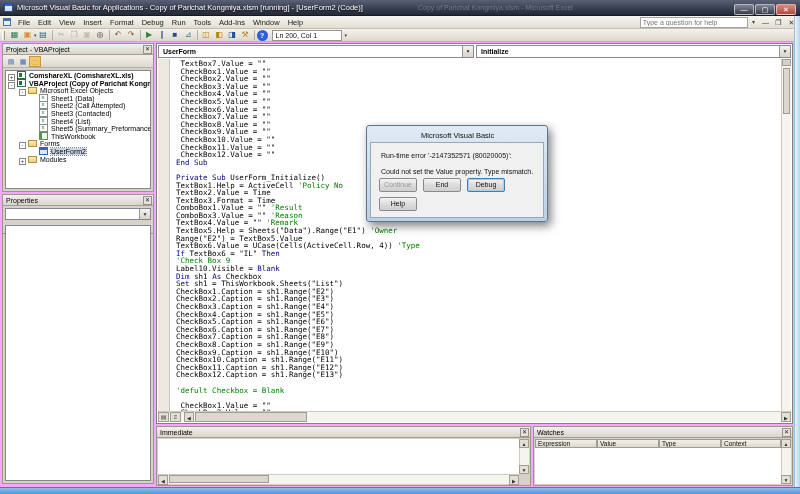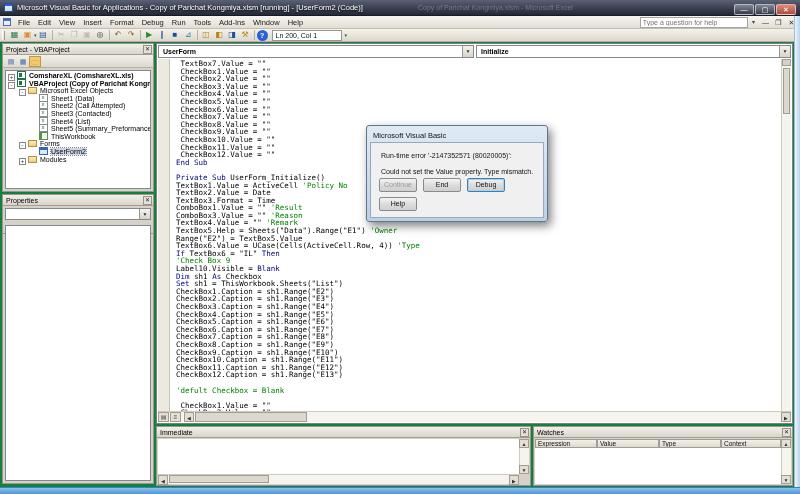--- a/index.html
+++ b/index.html
@@ -1,18 +1,18 @@
 <!DOCTYPE html>
 <html><head>
 <meta charset="utf-8">
 <style>
   * { margin:0; padding:0; box-sizing:border-box; }
   html,body { width:800px; height:494px; overflow:hidden; }
   body { font-family:"Liberation Sans","DejaVu Sans",sans-serif; background:#d6d2c9; position:relative; }
-  #screen { position:absolute; inset:0; width:800px; height:494px; background:#15803d; }
+  #screen { position:absolute; inset:0; width:800px; height:494px; background:#f0abfc; }
 
   
   #titlebar { position:absolute; left:0; top:0; width:800px; height:16px;
     background:linear-gradient(#5a6175,#3a4052 55%,#242938); border-bottom:1px solid #171b26;
     color:#fff; font-size:7.5px; line-height:16px; white-space:nowrap; }
   .app-ico { display:inline-block; width:9px; height:9px; margin:3px 4px 0 4px; vertical-align:top;
     background:linear-gradient(#f5f8ff,#c8d8f0); border:1px solid #2b4f8c; position:relative; }
   .app-ico::after { content:""; position:absolute; left:0; top:0; right:0; height:2px; background:#2b5fd9; }
   #title-text { text-shadow:0 1px 2px #000; }
   #ghost { position:absolute; left:418px; top:0; color:#cfd6e2; opacity:.35; font-size:7px; }
@@ -125,21 +125,21 @@
   #watch-cols { position:absolute; left:1px; right:11px; top:12px; height:9px; }
   .wcol { position:absolute; top:0; height:9px; background:linear-gradient(#f2f0ea,#ddd9cf);
     border:1px solid #a29d92; font-size:6.5px; line-height:8px; padding-left:2px; color:#111; white-space:nowrap; overflow:hidden; }
   #watch-body { position:absolute; left:1px; right:11px; top:21px; bottom:1px; background:#fff; }
   #watch-vscroll { position:absolute; right:1px; top:12px; bottom:1px; width:10px; background:#f6f4ef; border-left:1px solid #cfcbc1; }
 
   
   #dialog { position:absolute; left:366px; top:125px; width:182px; height:97px;
     border:1px solid #5c7590; border-radius:3px; background:linear-gradient(#dfeaf5,#bcd0e4);
     box-shadow:3px 4px 10px rgba(0,0,0,.5); padding:3px; }
-  .dlg-title { height:13px; font-size:7.5px; line-height:13px; color:#111; padding-left:3px; }
+  .dlg-title { height:13px; font-size:7.5px; line-height:13px; color:#111; padding-left:3px;margin-left:48px; }
   .dlg-body { position:absolute; left:3px; right:3px; top:16px; bottom:3px; background:#f0f0f0; border:1px solid #98a8b8; }
   .dlg-line { position:absolute; left:10px; top:9px; font-size:7px; color:#111; }
   .dlg-line2 { position:absolute; left:10px; top:25px; font-size:7px; color:#111; }
   .dlg-buttons { position:absolute; left:8px; bottom:6px; right:6px; }
   .dlg-btn { display:inline-block; width:38px; height:14px; margin-right:6px; text-align:center;
     font-size:7px; line-height:12px; color:#111; background:linear-gradient(#f4f4f4,#dcdcdc 50%,#cfcfcf);
     border:1px solid #8a8a8a; border-radius:2px; }
   .dlg-btn.dis { color:#9a9a9a; }
   .dlg-btn.def { border:1px solid #3c7fb1; box-shadow:inset 0 0 0 1px #a8d0ec; }
 
@@ -230,22 +230,22 @@
         <div class="cline"><span class="c-n"> CheckBox6.Value = ""</span></div>
         <div class="cline"><span class="c-n"> CheckBox7.Value = ""</span></div>
         <div class="cline"><span class="c-n"> CheckBox8.Value = ""</span></div>
         <div class="cline"><span class="c-n"> CheckBox9.Value = ""</span></div>
         <div class="cline"><span class="c-n"> CheckBox10.Value = ""</span></div>
         <div class="cline"><span class="c-n"> CheckBox11.Value = ""</span></div>
         <div class="cline"><span class="c-n"> CheckBox12.Value = ""</span></div>
         <div class="cline"><span class="c-k">End Sub</span></div>
         <div class="cline"><span class="c-n">&nbsp;</span></div>
         <div class="cline"><span class="c-k">Private Sub</span><span class="c-n"> UserForm_Initialize()</span></div>
-        <div class="cline"><span class="c-n">TextBox1.Value = ActiveCell </span><span class="c-c">'Policy No</span></div>
-        <div class="cline"><span class="c-n">TextBox2.Value = Date</span></div>
+        <div class="cline"><span class="c-n">TextBox1.Help = ActiveCell </span><span class="c-c">'Policy No</span></div>
+        <div class="cline"><span class="c-n">TextBox2.Value = Time</span></div>
         <div class="cline"><span class="c-n">TextBox3.Format = Time</span></div>
         <div class="cline"><span class="c-n">ComboBox1.Value = "" </span><span class="c-c">'Result</span></div>
         <div class="cline"><span class="c-n">ComboBox3.Value = "" </span><span class="c-c">'Reason</span></div>
         <div class="cline"><span class="c-n">TextBox4.Value = "" </span><span class="c-c">'Remark</span></div>
         <div class="cline"><span class="c-n">TextBox5.Help = Sheets("Data").Range("E1") </span><span class="c-c">'Owner</span></div>
         <div class="cline"><span class="c-n">Range("E2") = TextBox5.Value</span></div>
         <div class="cline"><span class="c-n">TextBox6.Value = UCase(Cells(ActiveCell.Row, 4)) </span><span class="c-c">'Type</span></div>
         <div class="cline"><span class="c-k">If</span><span class="c-n"> TextBox6 = "IL" </span><span class="c-k">Then</span></div>
         <div class="cline"><span class="c-c">'Check Box 9</span></div>
         <div class="cline"><span class="c-n">Label10.Visible = </span><span class="c-k">Blank</span></div>

